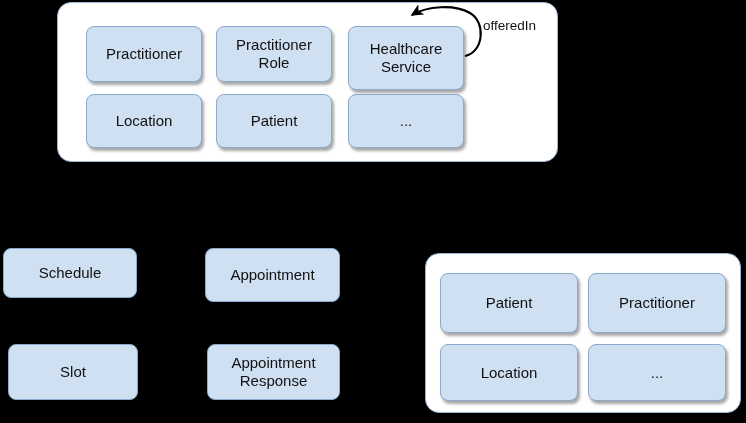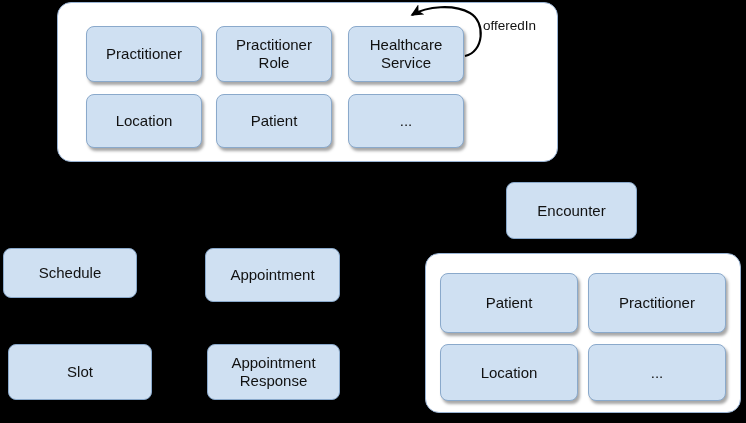--- a/index.html
+++ b/index.html
@@ -66,21 +66,21 @@
 
   <div class="abs group-box" style="left:57px; top:2px; width:501px; height:160px;"></div>
 
   <div class="abs entity" style="left:86px; top:26px; width:116px; height:56px;">
     <span class="entity-label">Practitioner</span>
   </div>
   <div class="abs entity" style="left:216px; top:26px; width:116px; height:56px;">
     <span class="entity-label">Practitioner
 Role</span>
   </div>
-  <div class="abs entity" style="left:348px; top:26px; width:116px; height:56px;">
+  <div class="abs entity" style="left:348px; top:26px; width:116px; height:64px;">
     <span class="entity-label">Healthcare
 Service</span>
   </div>
 
   <div class="abs entity" style="left:86px; top:94px; width:116px; height:54px;">
     <span class="entity-label">Location</span>
   </div>
   <div class="abs entity" style="left:216px; top:94px; width:116px; height:54px;">
     <span class="entity-label">Patient</span>
   </div>
@@ -92,43 +92,40 @@
     <defs>
       <marker id="arrowhead" markerWidth="7" markerHeight="7" refX="5.2" refY="3.2" orient="auto" markerUnits="strokeWidth">
         <path d="M0,0.4 L6,3.2 L0,6 L1.6,3.2 Z" fill="#000000"></path>
       </marker>
     </defs>
     <path d="M 67 56 C 86 52, 88 22, 72 13 C 56 4, 29 6, 14 15" fill="none" stroke="#000000" stroke-width="2.1" marker-end="url(#arrowhead)"></path>
   </svg>
 
   <div class="abs edge-label" style="left:483px; top:18px;">offeredIn</div>
 
-  <div class="abs entity" style="left:506px; top:182px; width:131px; height:57px;">
-    <span class="entity-label">Encounter</span>
-  </div>
 
   <div class="abs group-box" style="left:425px; top:253px; width:316px; height:160px;"></div>
 
   <div class="abs entity" style="left:440px; top:273px; width:138px; height:60px;">
     <span class="entity-label">Patient</span>
   </div>
   <div class="abs entity" style="left:588px; top:273px; width:138px; height:60px;">
     <span class="entity-label">Practitioner</span>
   </div>
   <div class="abs entity" style="left:440px; top:344px; width:138px; height:57px;">
     <span class="entity-label">Location</span>
   </div>
   <div class="abs entity" style="left:588px; top:344px; width:138px; height:57px;">
     <span class="entity-label">...</span>
   </div>
 
   <div class="abs entity" style="left:3px; top:248px; width:134px; height:50px;">
     <span class="entity-label">Schedule</span>
   </div>
-  <div class="abs entity" style="left:8px; top:344px; width:144px; height:56px;">
+  <div class="abs entity" style="left:8px; top:344px; width:130px; height:56px;">
     <span class="entity-label">Slot</span>
   </div>
 
   <div class="abs entity" style="left:205px; top:248px; width:135px; height:54px;">
     <span class="entity-label">Appointment</span>
   </div>
   <div class="abs entity" style="left:207px; top:344px; width:133px; height:56px;">
     <span class="entity-label">Appointment
 Response</span>
   </div>

